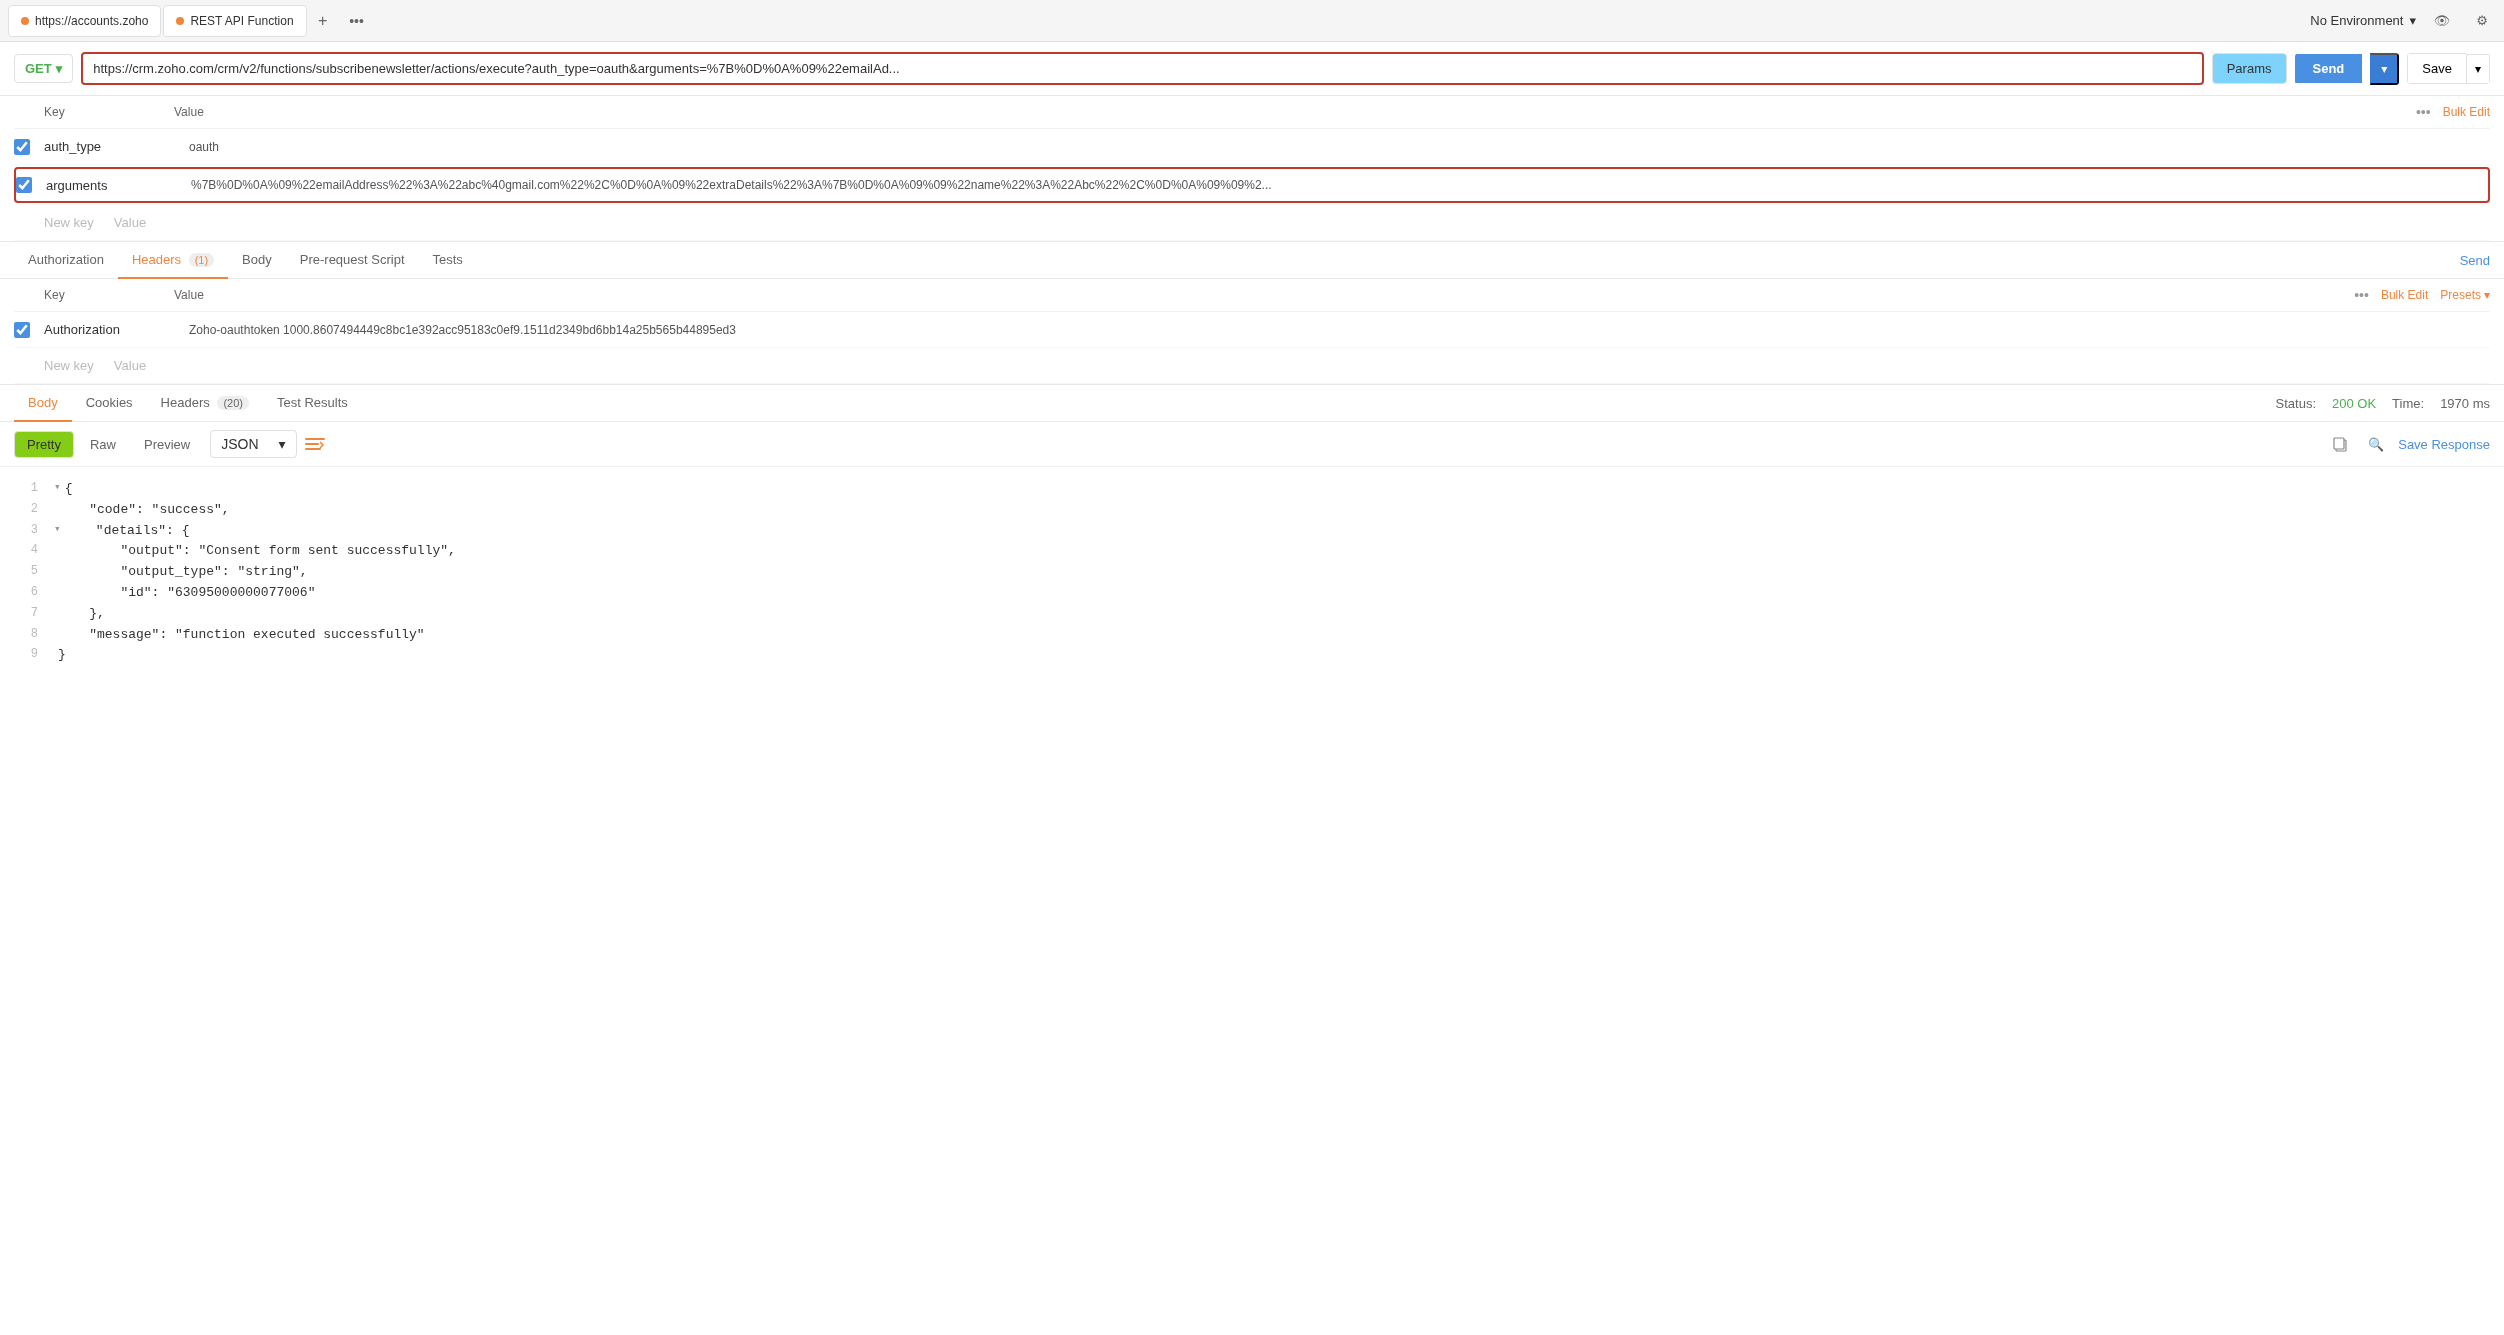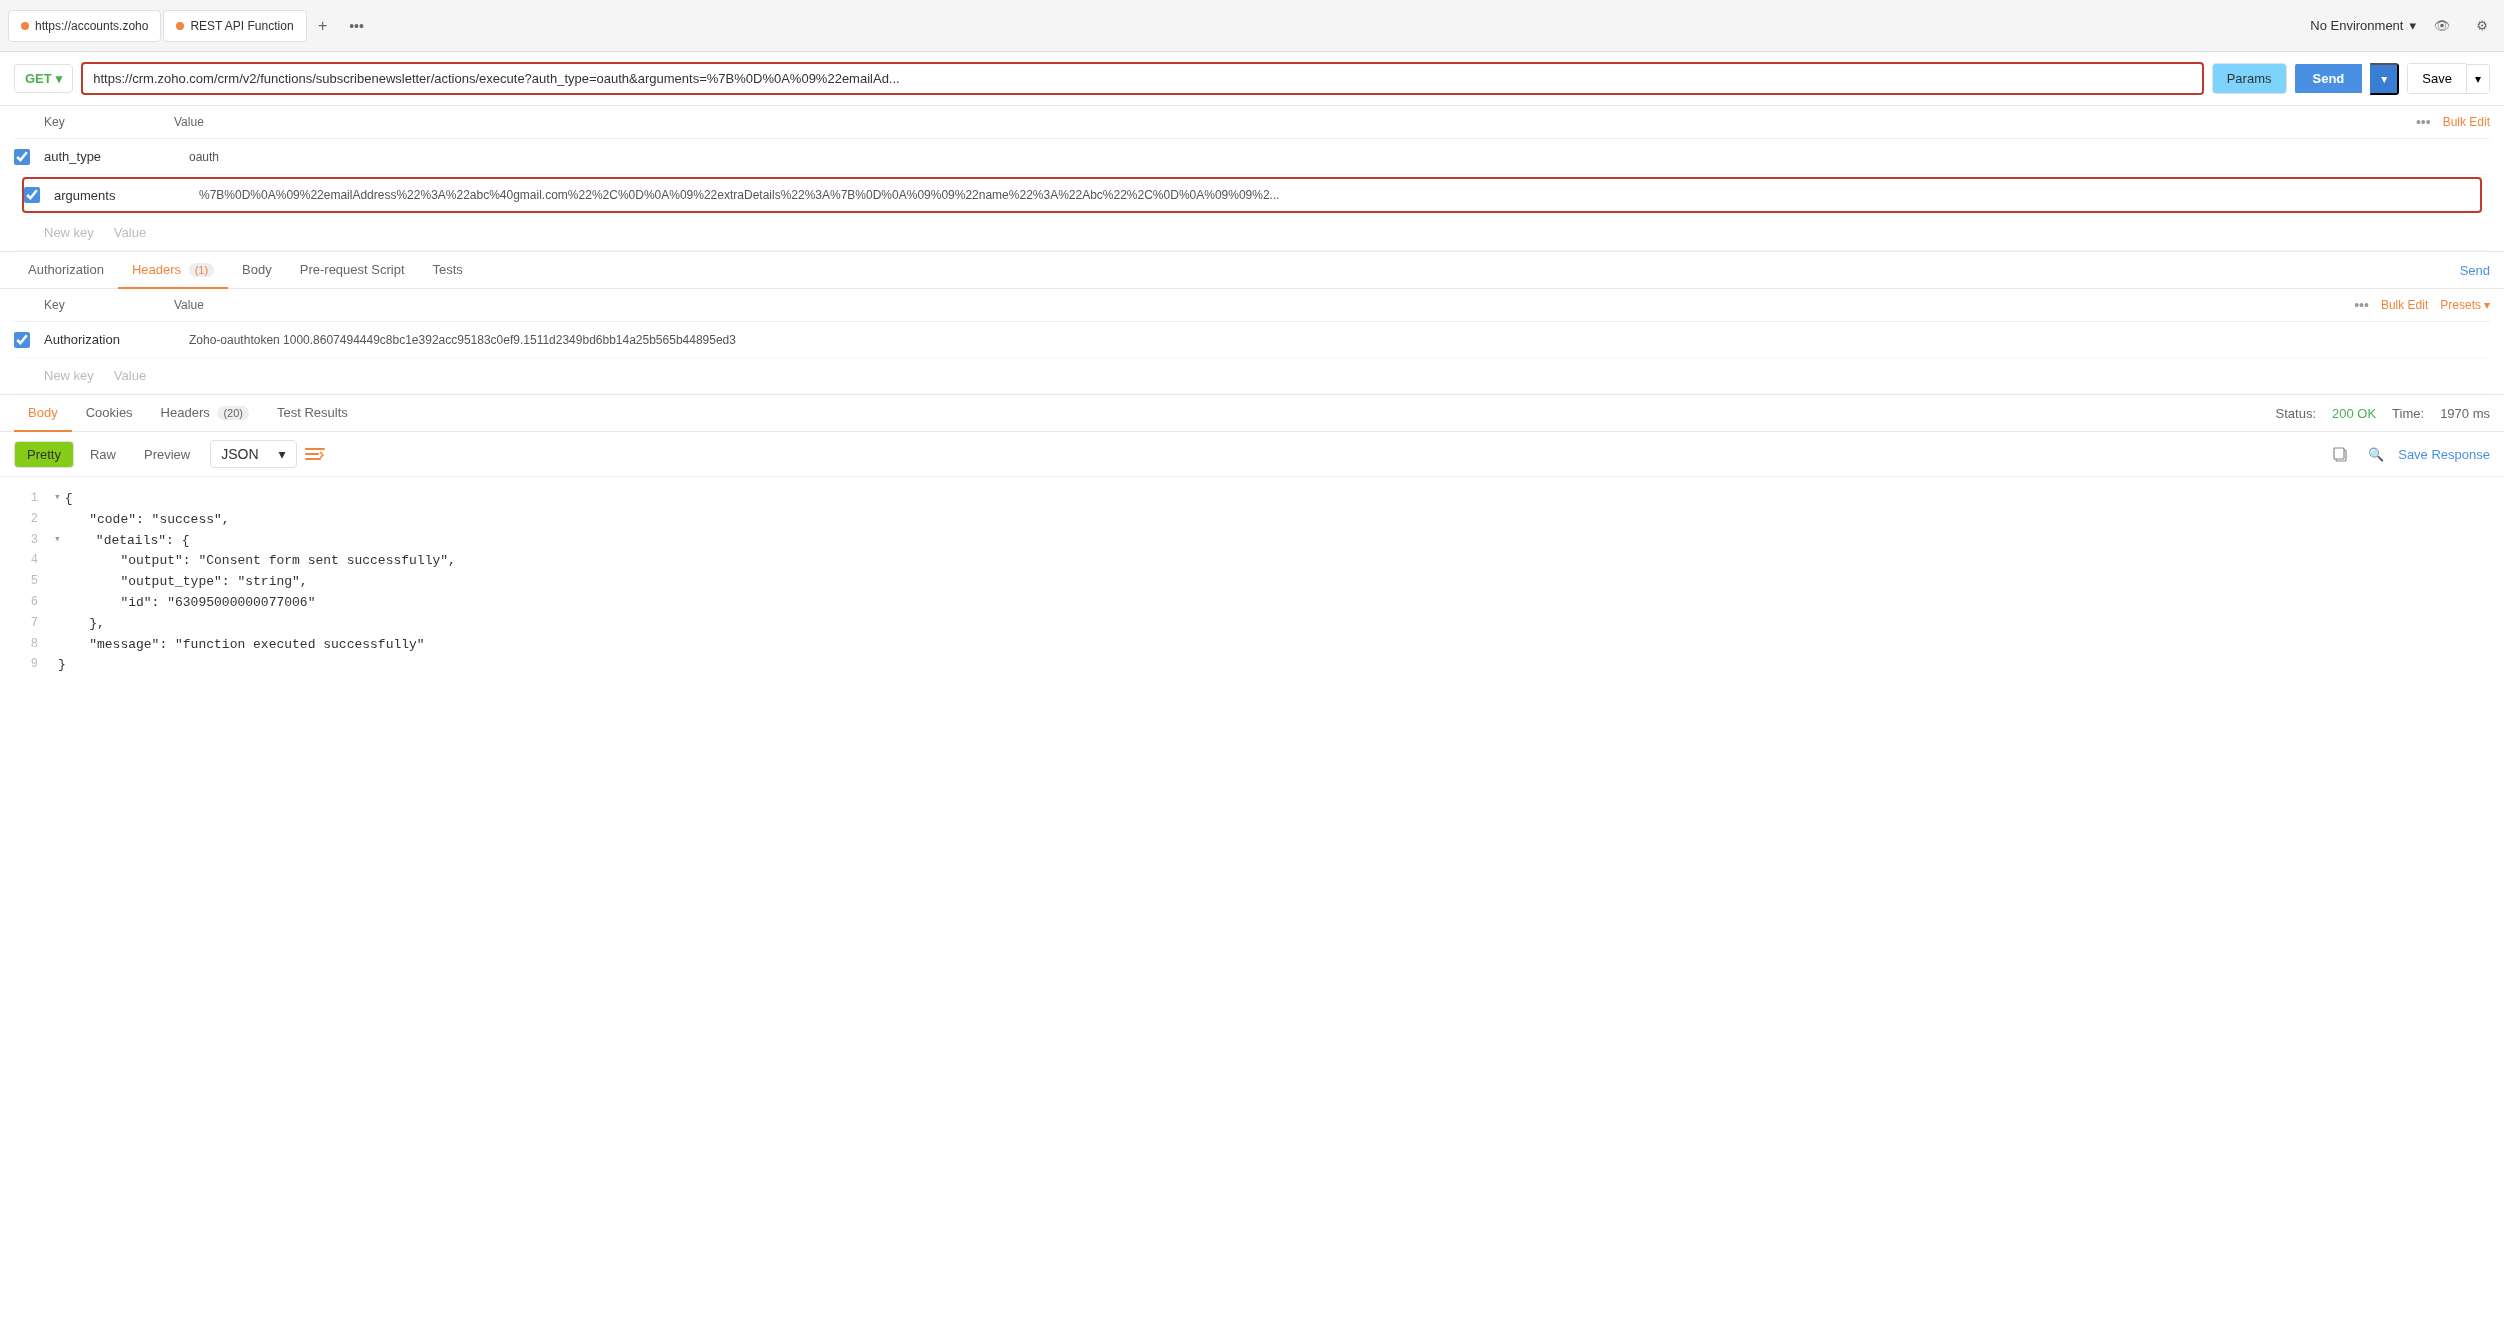--- a/index.html
+++ b/index.html
@@ -1,21 +1,21 @@
 <!DOCTYPE html>
 <html><head>
   <meta charset="utf-8">
   <style>
     * { box-sizing: border-box; margin: 0; padding: 0; }
     body { font-family: -apple-system, BlinkMacSystemFont, 'Segoe UI', sans-serif; font-size: 13px; background: #fff; color: #333; overflow: hidden; }
 
     
     .tab-bar {
       display: flex; align-items: center; background: #f5f5f5; border-bottom: 1px solid #e0e0e0;
-      padding: 0 8px; height: 52px; gap: 2px; text-align: right;
+      padding: 0 8px; height: 42px; gap: 2px; text-align: right;
     }
     .tab-item {
       display: flex; align-items: center; gap: 6px; padding: 0 12px; height: 32px;
       background: #fff; border: 1px solid #e0e0e0; border-radius: 4px; cursor: pointer;
       font-size: 12px; white-space: nowrap;
     }
     .tab-dot { width: 8px; height: 8px; border-radius: 50%; }
     .tab-dot.orange { background: #f0863e; }
     .tab-add {
       display: flex; align-items: center; justify-content: center; width: 28px; height: 28px;
@@ -78,21 +78,21 @@
     }
     .col-key { width: 160px; font-weight: 500; color: #666; font-size: 12px; padding-left: 30px; }
     .col-value { flex: 1; font-weight: 500; color: #666; font-size: 12px; }
     .col-actions { margin-left: auto; display: flex; gap: 12px; align-items: center; }
     .bulk-edit-link { color: #f0863e; font-size: 12px; cursor: pointer; }
     .more-dots { color: #999; font-size: 14px; cursor: pointer; }
 
     .param-row {
       display: flex; align-items: center; padding: 6px 0; border-bottom: 1px solid #f8f8f8; min-height: 36px;
     }
-    .param-row.highlighted-row { border: 2px solid #c0392b; border-radius: 4px; margin: 2px 8px; }
+    .param-row.highlighted-row { border: 2px solid #c0392b; border-radius: 4px; margin: 2px 0; }
     .checkbox { width: 16px; height: 16px; margin-right: 14px; accent-color: #4a90e2; cursor: pointer; }
     .param-key { width: 145px; font-size: 13px; color: #333; }
     .param-value { flex: 1; font-size: 12px; color: #555; overflow: hidden; text-overflow: ellipsis; white-space: nowrap; }
     .new-key { color: #bbb; font-size: 13px; }
 
     
     .tabs-nav {
       display: flex; align-items: center; padding: 0 14px; border-bottom: 1px solid #e8e8e8;
       background: #fff;
     }

